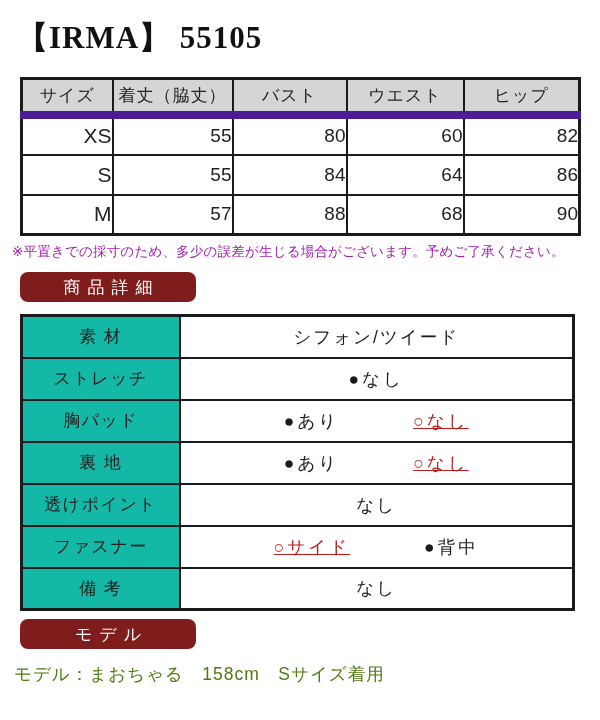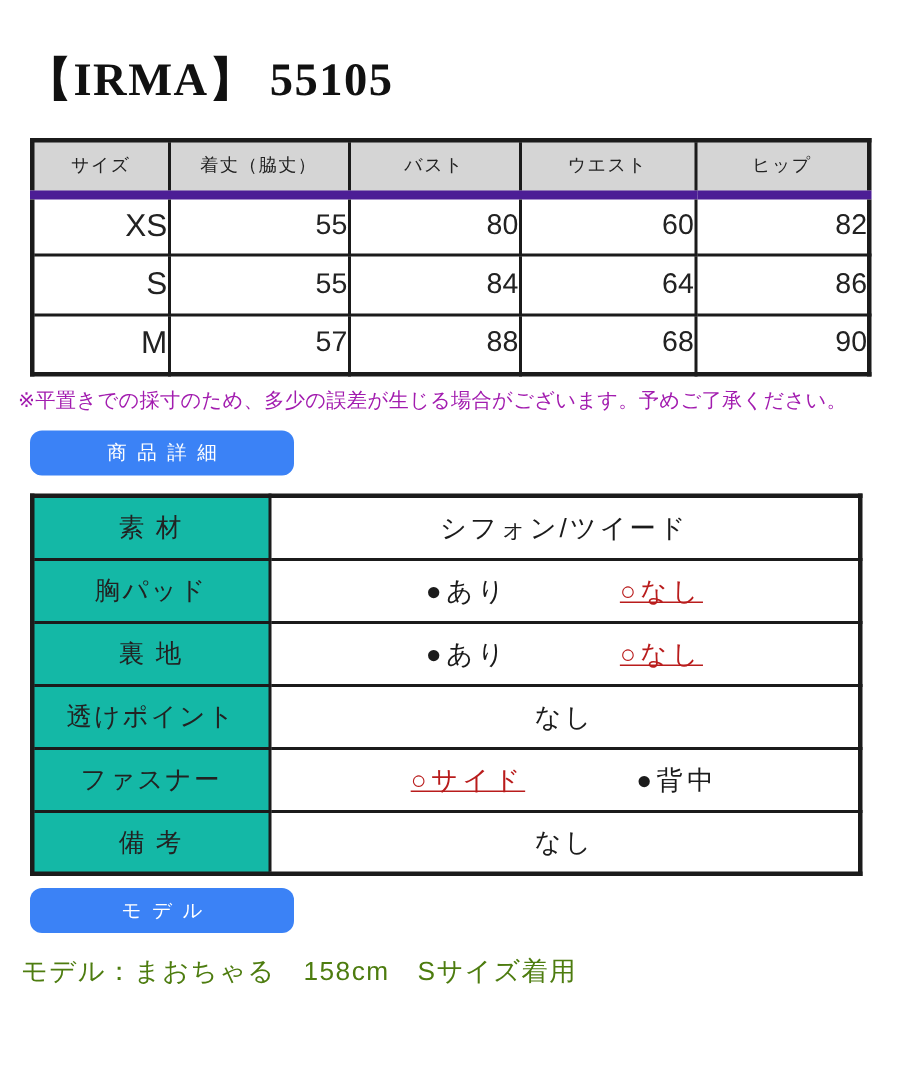--- a/index.html
+++ b/index.html
@@ -3,55 +3,55 @@
 <meta charset="utf-8">
 <style>
   * { box-sizing: border-box; margin: 0; padding: 0; }
   html, body { width: 600px; }
   body {
     width: 600px; height: 720px; overflow: hidden;
     background: #ffffff;
     font-family: "Liberation Sans", "DejaVu Sans", sans-serif;
     color: #222222;
   }
-  .page { width: 600px; height: 680px; padding-top: 34px; }
+  .page { width: 600px; height: 680px; padding-top: 19px; }
 
   
   .title {
     margin-left: 17px;
     font-family: "Liberation Serif", "DejaVu Serif", serif;
     font-size: 31px; font-weight: 600; letter-spacing: 1px;
     color: #111; line-height: 38px;
   }
 
   
   table { border-collapse: collapse; table-layout: fixed; }
   .size-table {
     margin: 20px 0 0 20px; width: 558px;
     border: 3px solid #1b1b1b;
   }
   .size-table th, .size-table td {
     border: 2px solid #1b1b1b; text-align: center; vertical-align: middle;
   }
   .size-table thead th {
     background: #d5d5d5; height: 36px;
-    font-size: 12px; font-weight: normal; letter-spacing: 1px;
-    border-bottom: 6px solid #4c1d95;
+    font-size: 17px; font-weight: normal; letter-spacing: 1px;
+    border-bottom: 8px solid #4c1d95;
   }
   .size-table tbody td { height: 40px; font-size: 19px; text-align: right; }
   .size-table tbody td.size-name { font-size: 21px; }
 
   
   .note { margin: 7px 0 0 12px; font-size: 13.5px; letter-spacing: 0.2px; color: #a21caf; }
 
   
   .badge {
     margin: 11px 0 0 20px; width: 176px; height: 30px;
-    background: #3b82f6; border-radius: 8px;
-    color: #ffffff; font-size: 13px; letter-spacing: 7px;
+    background: #7f1d1d; border-radius: 8px;
+    color: #ffffff; font-size: 17px; letter-spacing: 7px;
     display: flex; align-items: center; justify-content: center;
     padding-left: 7px; 
   }
   .badge-model { margin-top: 8px; }
 
   
   .details-table {
     margin: 12px 0 0 20px; width: 555px;
     border: 3px solid #1b1b1b;
   }
@@ -128,20 +128,28 @@
     <tbody id="details-body">
         <tr>
           <th class="detail-label">素 材</th>
           <td class="detail-value">
             <div class="opts">
               <span class="opt plain">シフォン/ツイード</span>
             </div>
           </td>
         </tr>
         <tr>
+          <th class="detail-label">ストレッチ</th>
+          <td class="detail-value">
+            <div class="opts">
+              <span class="opt sel">●なし</span>
+            </div>
+          </td>
+        </tr>
+        <tr>
           <th class="detail-label">胸パッド</th>
           <td class="detail-value">
             <div class="opts">
               <span class="opt sel">●あり</span>
               <span class="opt unsel">○なし</span>
             </div>
           </td>
         </tr>
         <tr>
           <th class="detail-label">裏 地</th>

